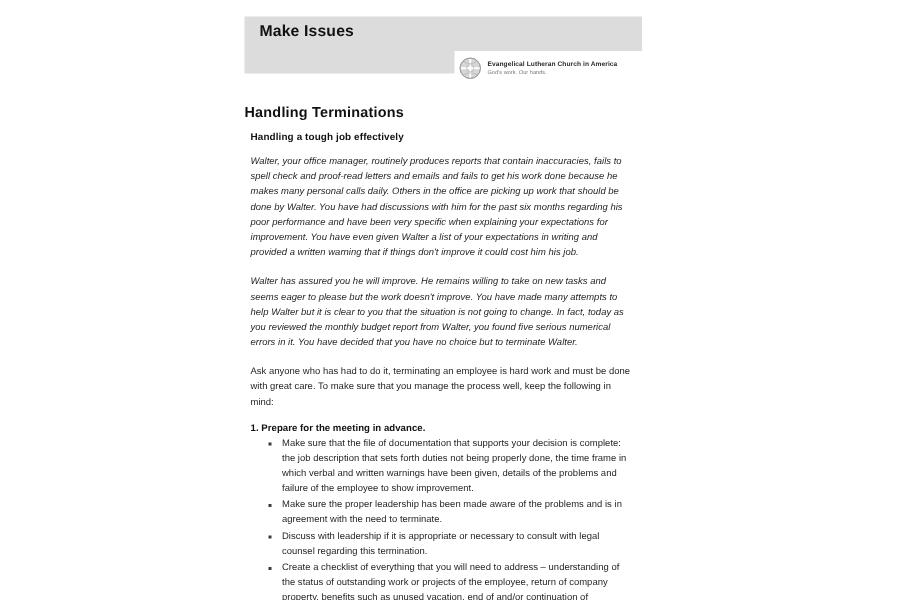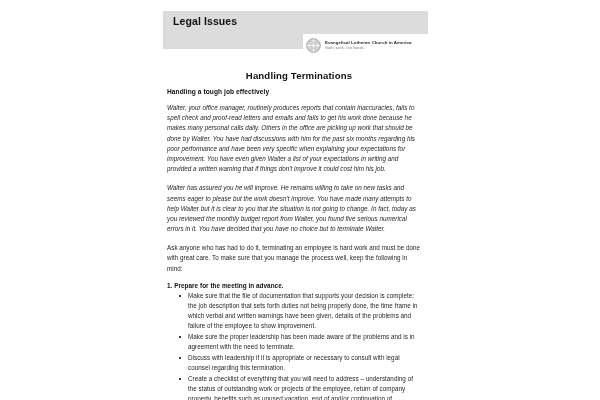--- a/index.html
+++ b/index.html
@@ -99,21 +99,20 @@
     white-space: nowrap;
     margin-top: 0.6px;
   }
 
   
   .doc-title {
     position: absolute;
     left: 0;
     top: 70px;
     width: 272px;
-    text-align: center;
     font-size: 9.6px;
     font-weight: bold;
     color: #111111;
     letter-spacing: 0.15px;
   }
 
   .section-heading {
     position: absolute;
     left: 4px;
     top: 88px;
@@ -179,21 +178,21 @@
   }
 </style>
 </head>
 <body>
 
 <div class="page">
 
   <div class="doc">
 
     <div class="header-band">
-      <div class="header-title">Legal Issues</div>
+      <div class="header-title">Make Issues</div>
     </div>
 
     <div class="logo-box">
       <svg class="logo-mark" viewBox="0 0 32 32">
         <circle cx="16" cy="16" r="14.5" fill="#d6d6d6" stroke="#9a9a9a" stroke-width="1"></circle>
         <path d="M16 2.5 L16 29.5 M2.5 16 L29.5 16" stroke="#ffffff" stroke-width="2.6" fill="none"></path>
         <path d="M6 6.5 Q16 12 26 6.5 M6 25.5 Q16 20 26 25.5" stroke="#b0b0b0" stroke-width="1" fill="none"></path>
         <circle cx="16" cy="16" r="5.2" fill="none" stroke="#b5b5b5" stroke-width="1"></circle>
         <circle cx="16" cy="16" r="14.5" fill="none" stroke="#8f8f8f" stroke-width="1"></circle>
       </svg>

